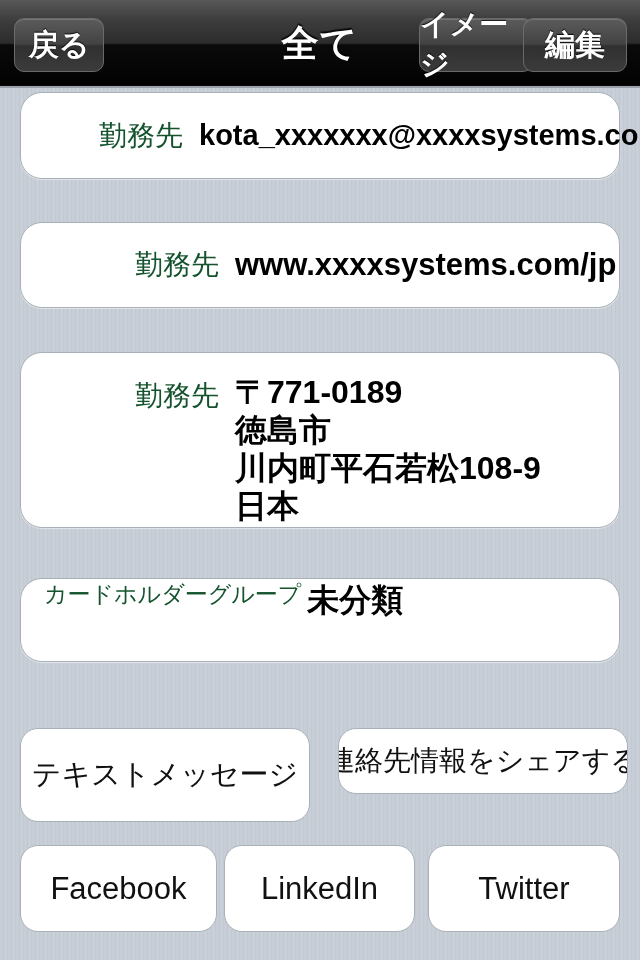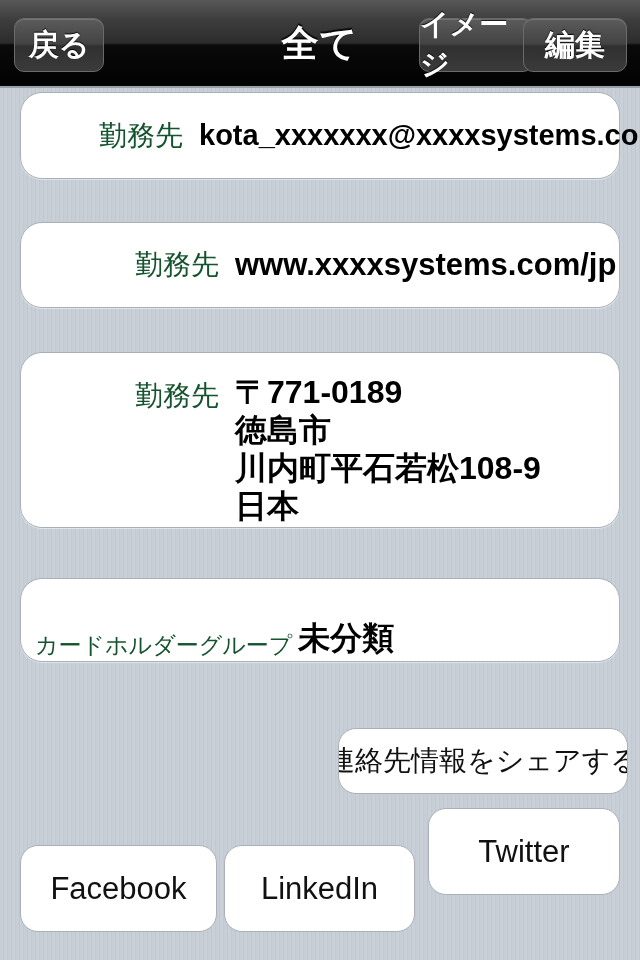--- a/index.html
+++ b/index.html
@@ -133,21 +133,21 @@
   #card-address .addr-lines div {
     color: #000;
     font-size: 32px;
     font-weight: bold;
     line-height: 38px;
     white-space: nowrap;
   }
 
   
   #card-group { top: 578px; height: 84px; }
-  #card-group .field-row { align-items: flex-end; padding-left: 14px; border-radius: 31px; }
+  #card-group .field-row { align-items: flex-start; padding-left: 23px; border-radius: 31px; }
   #card-group .field-label { font-size: 23px; text-align: left; }
   #card-group .field-value { margin-left: 6px; font-size: 32px; }
 
   
   .action-btn {
     position: absolute;
     box-sizing: border-box;
     background: #ffffff;
     border: 1px solid #a9b0b8;
     border-radius: 18px;
@@ -158,21 +158,21 @@
     font-size: 29px;
     font-weight: normal;
     overflow: hidden;
   }
   #btn-sms    { left: 20px;  top: 728px; width: 290px; height: 94px; }
   #btn-share  { left: 338px; top: 728px; width: 290px; height: 66px; font-size: 28px; }
   #btn-share .action-label { white-space: nowrap; }
 
   #btn-facebook { left: 20px;  top: 845px; width: 197px; height: 87px; font-size: 31px;}
   #btn-linkedin { left: 224px; top: 845px; width: 191px; height: 87px; font-size: 31px;}
-  #btn-twitter  { left: 428px; top: 808px; width: 192px; height: 87px; font-size: 31px;}
+  #btn-twitter  { left: 428px; top: 845px; width: 192px; height: 87px; font-size: 31px;}
 </style>
 </head>
 <body>
 
 <div id="screen">
 
   <div id="navbar">
     <div id="nav-title">全て</div>
     <div class="nav-btn" id="btn-back">戻る</div>
     <div class="nav-btn" id="btn-image">イメージ</div>
@@ -205,20 +205,23 @@
     </div>
   </div>
 
   <div class="card" id="card-group">
     <div class="field-row">
       <span class="field-label">カードホルダーグループ</span>
       <span class="field-value">未分類</span>
     </div>
   </div>
 
+  <div class="action-btn" id="btn-sms">
+    <span class="action-label">テキストメッセージ</span>
+  </div>
   <div class="action-btn" id="btn-share">
     <span class="action-label">連絡先情報をシェアする</span>
   </div>
 
   <div class="action-btn" id="btn-facebook">
     <span class="action-label">Facebook</span>
   </div>
   <div class="action-btn" id="btn-linkedin">
     <span class="action-label">LinkedIn</span>
   </div>

